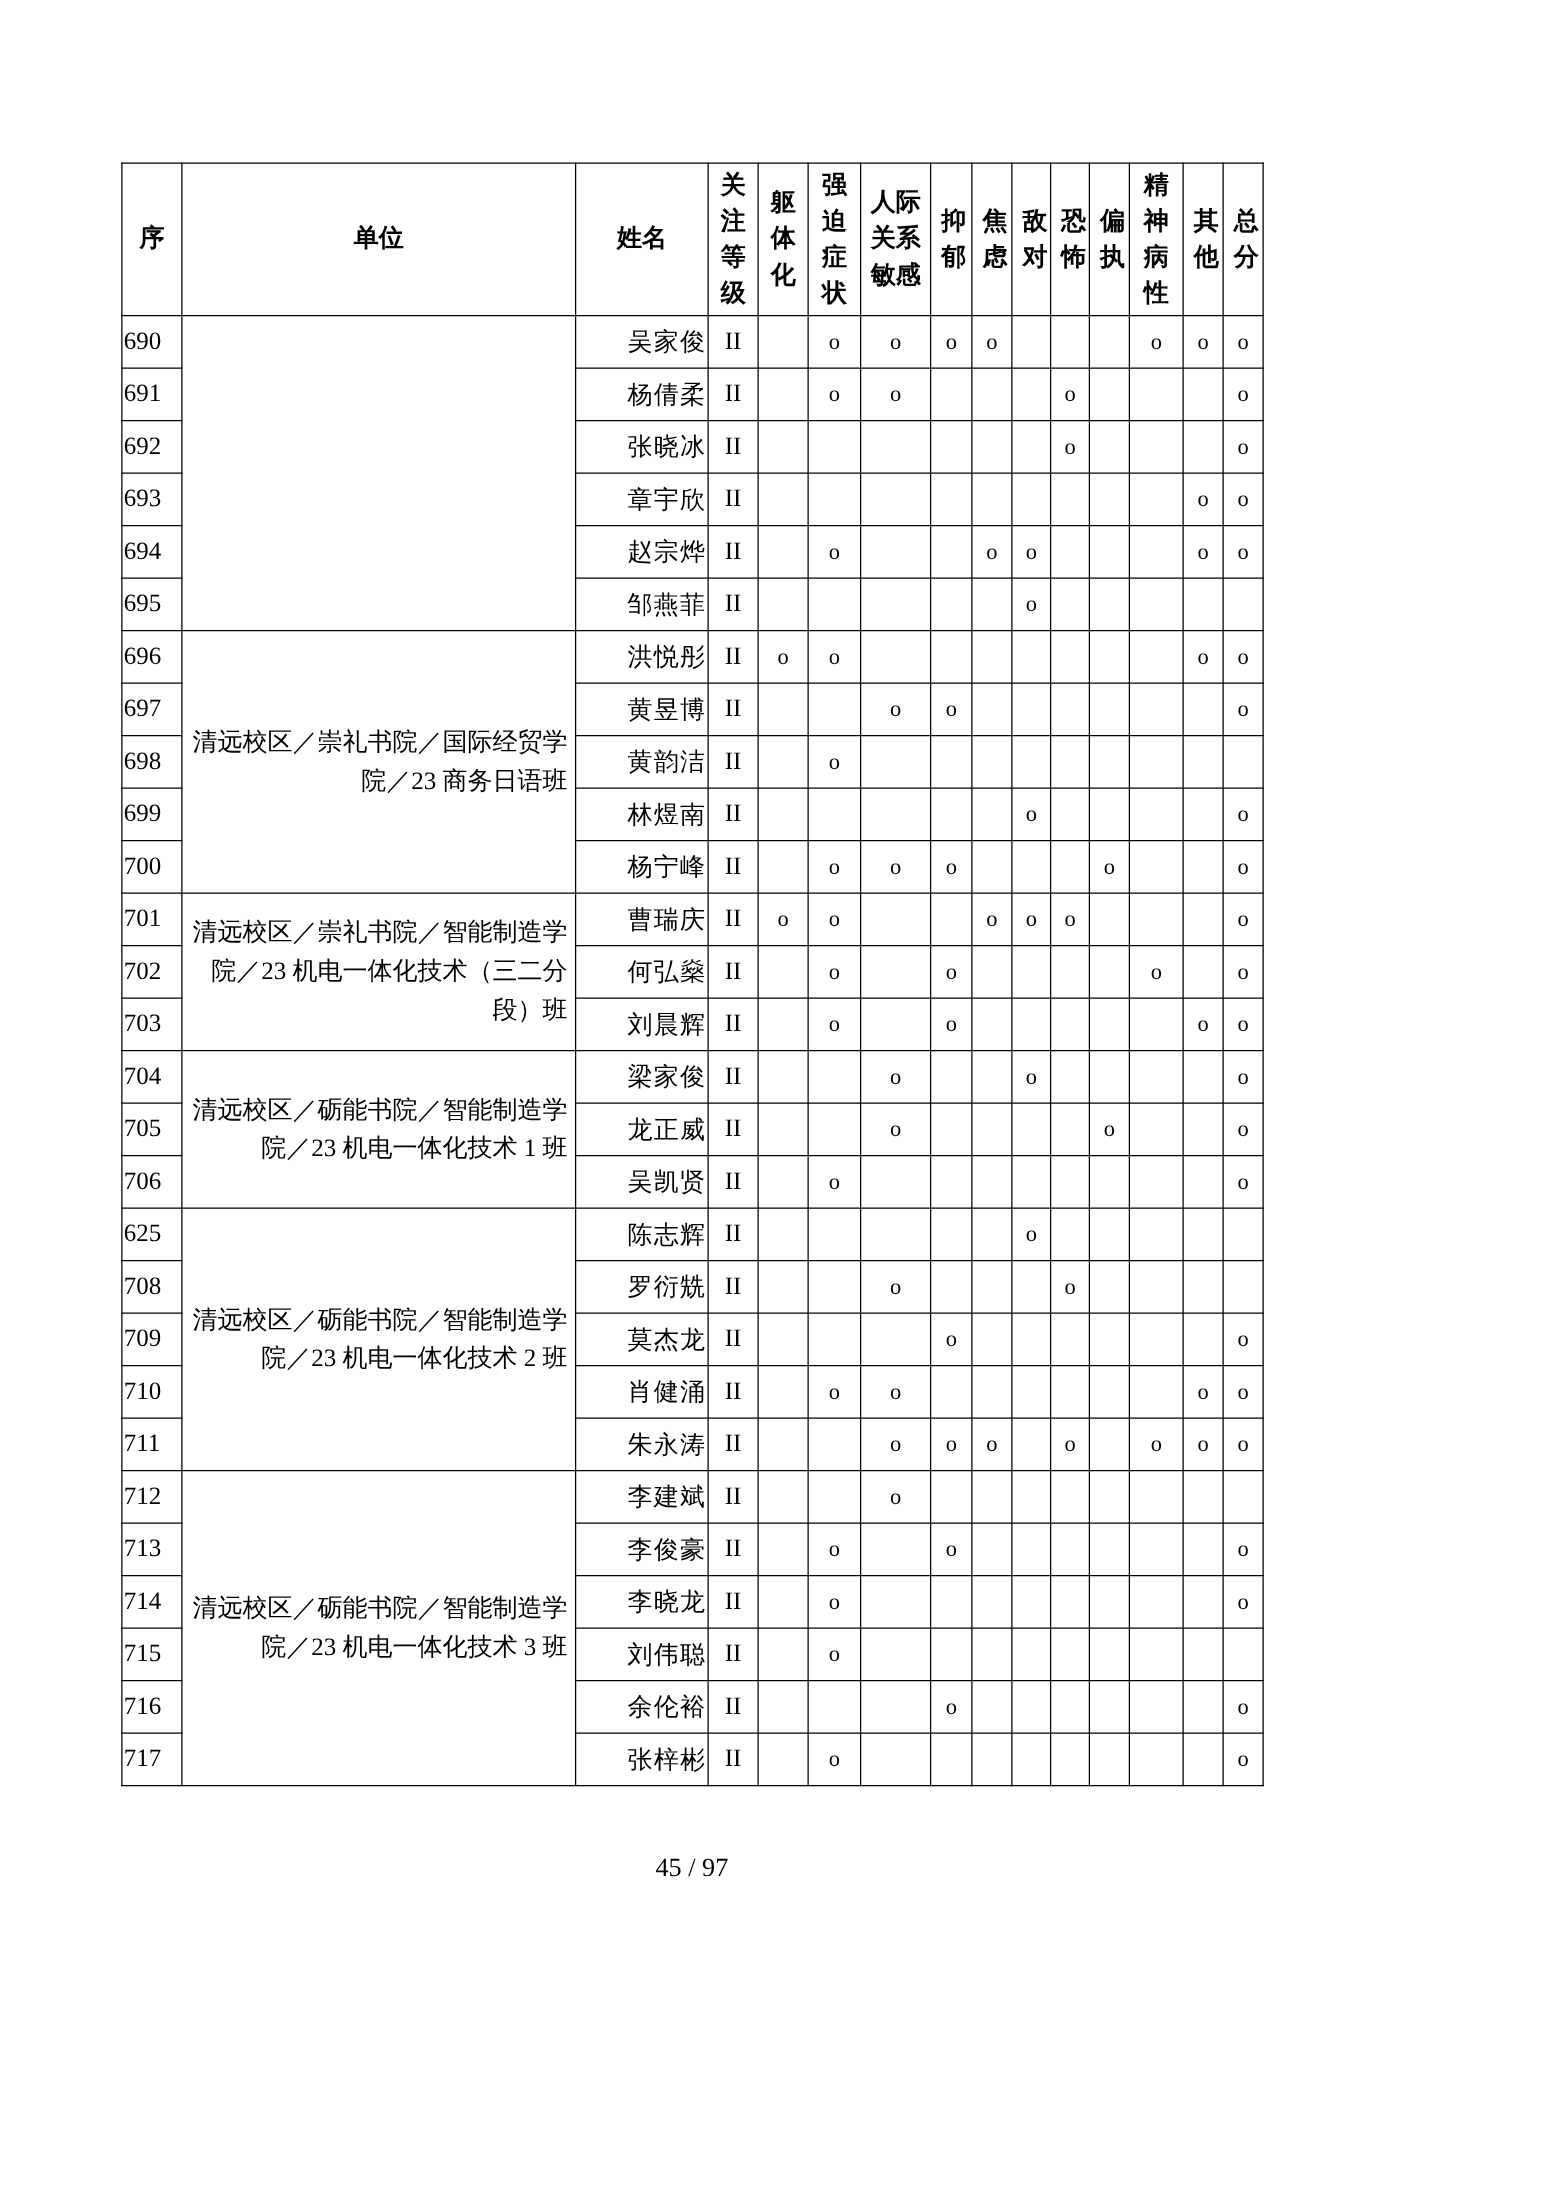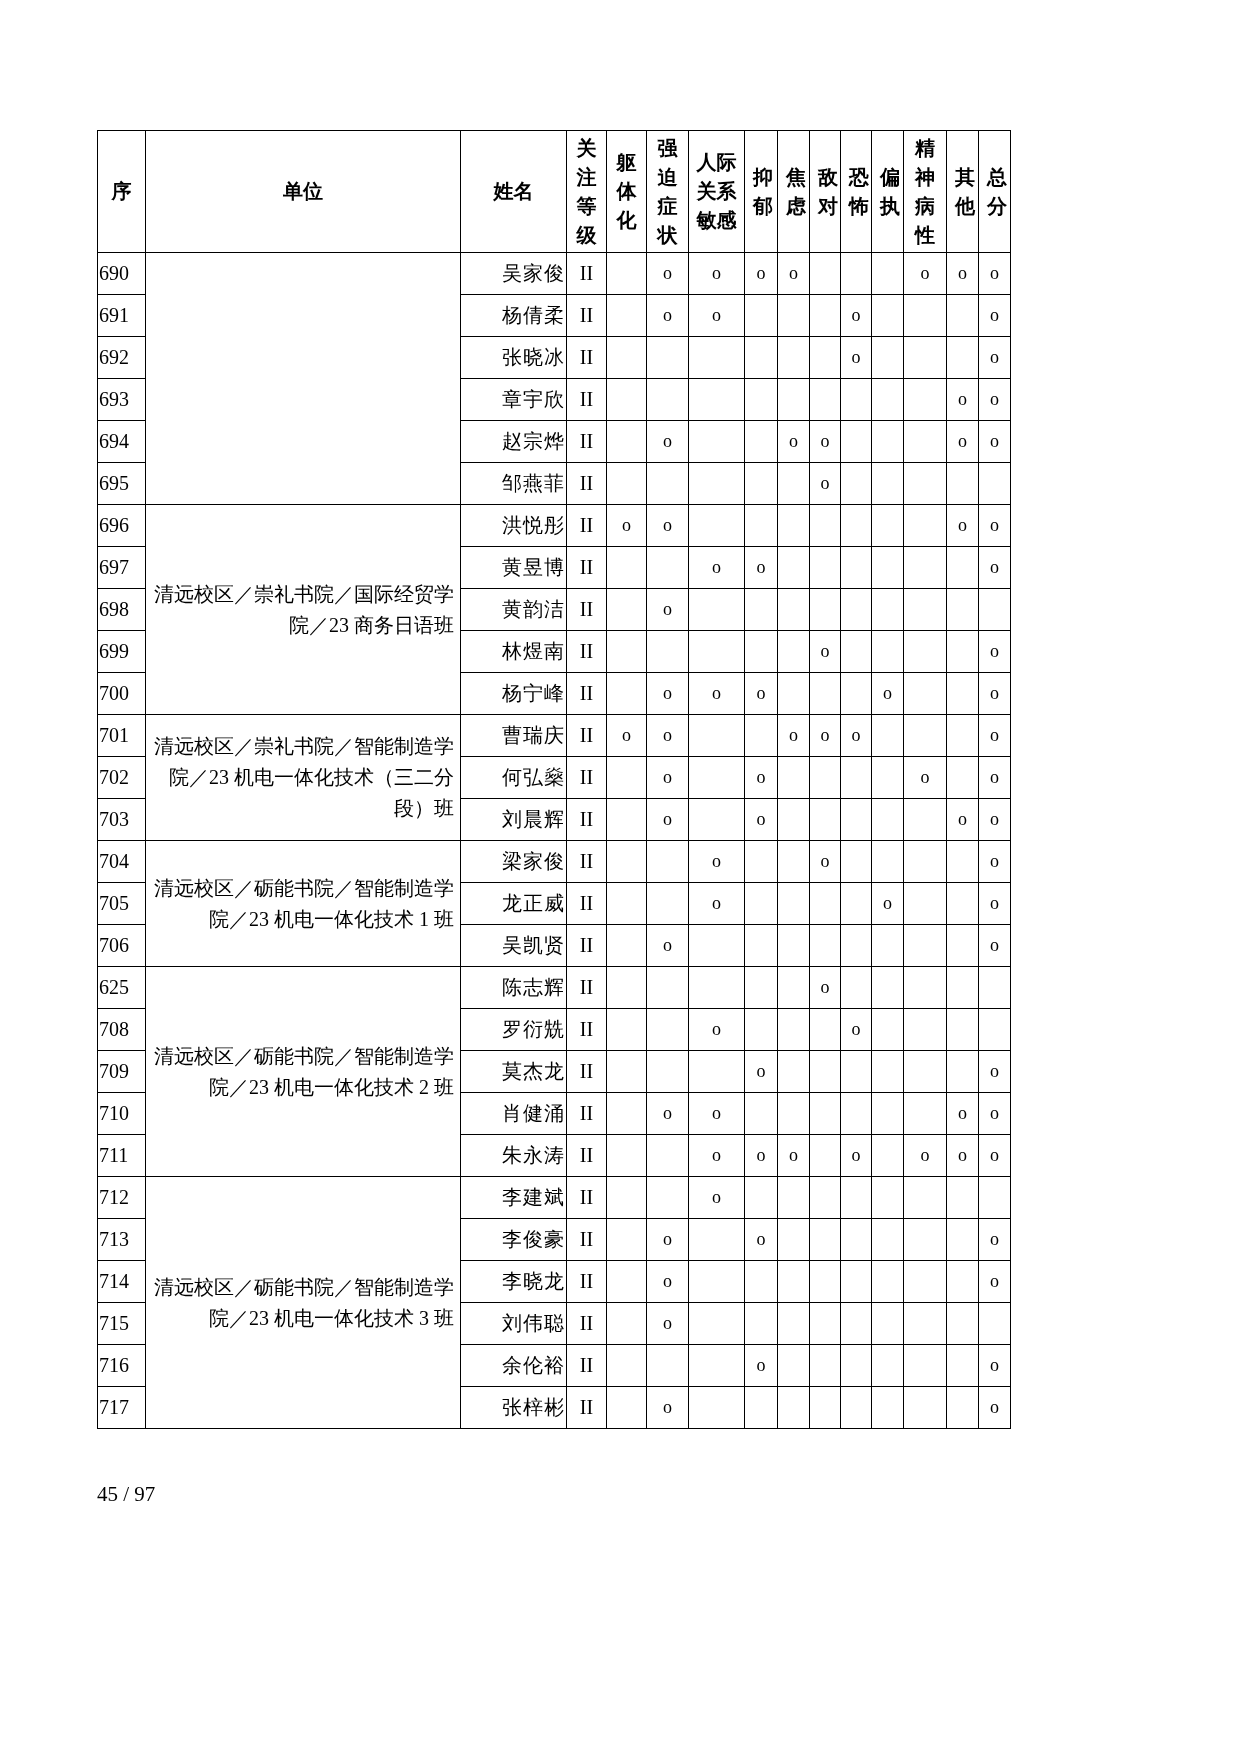--- a/index.html
+++ b/index.html
@@ -53,21 +53,21 @@
     line-height: 1.55;
     word-break: break-all;
   }
   tbody td.name  { text-align: right; letter-spacing: 1px; }
   tbody td.level { text-align: center; }
   tbody td.mark  { text-align: center; font-size: 18px; font-family: "Liberation Serif", serif; }
   .footer-counter {
     position: absolute;
     left: 97px; top: 1482px;
     width: 913px;
-    text-align: left;
+    text-align: center;
     font-size: 21px;
   }
   .footer-page {
     position: absolute;
     left: 97px; top: 1536px;
     width: 913px;
     text-align: center;
     font-size: 19px;
   }
 </style>

